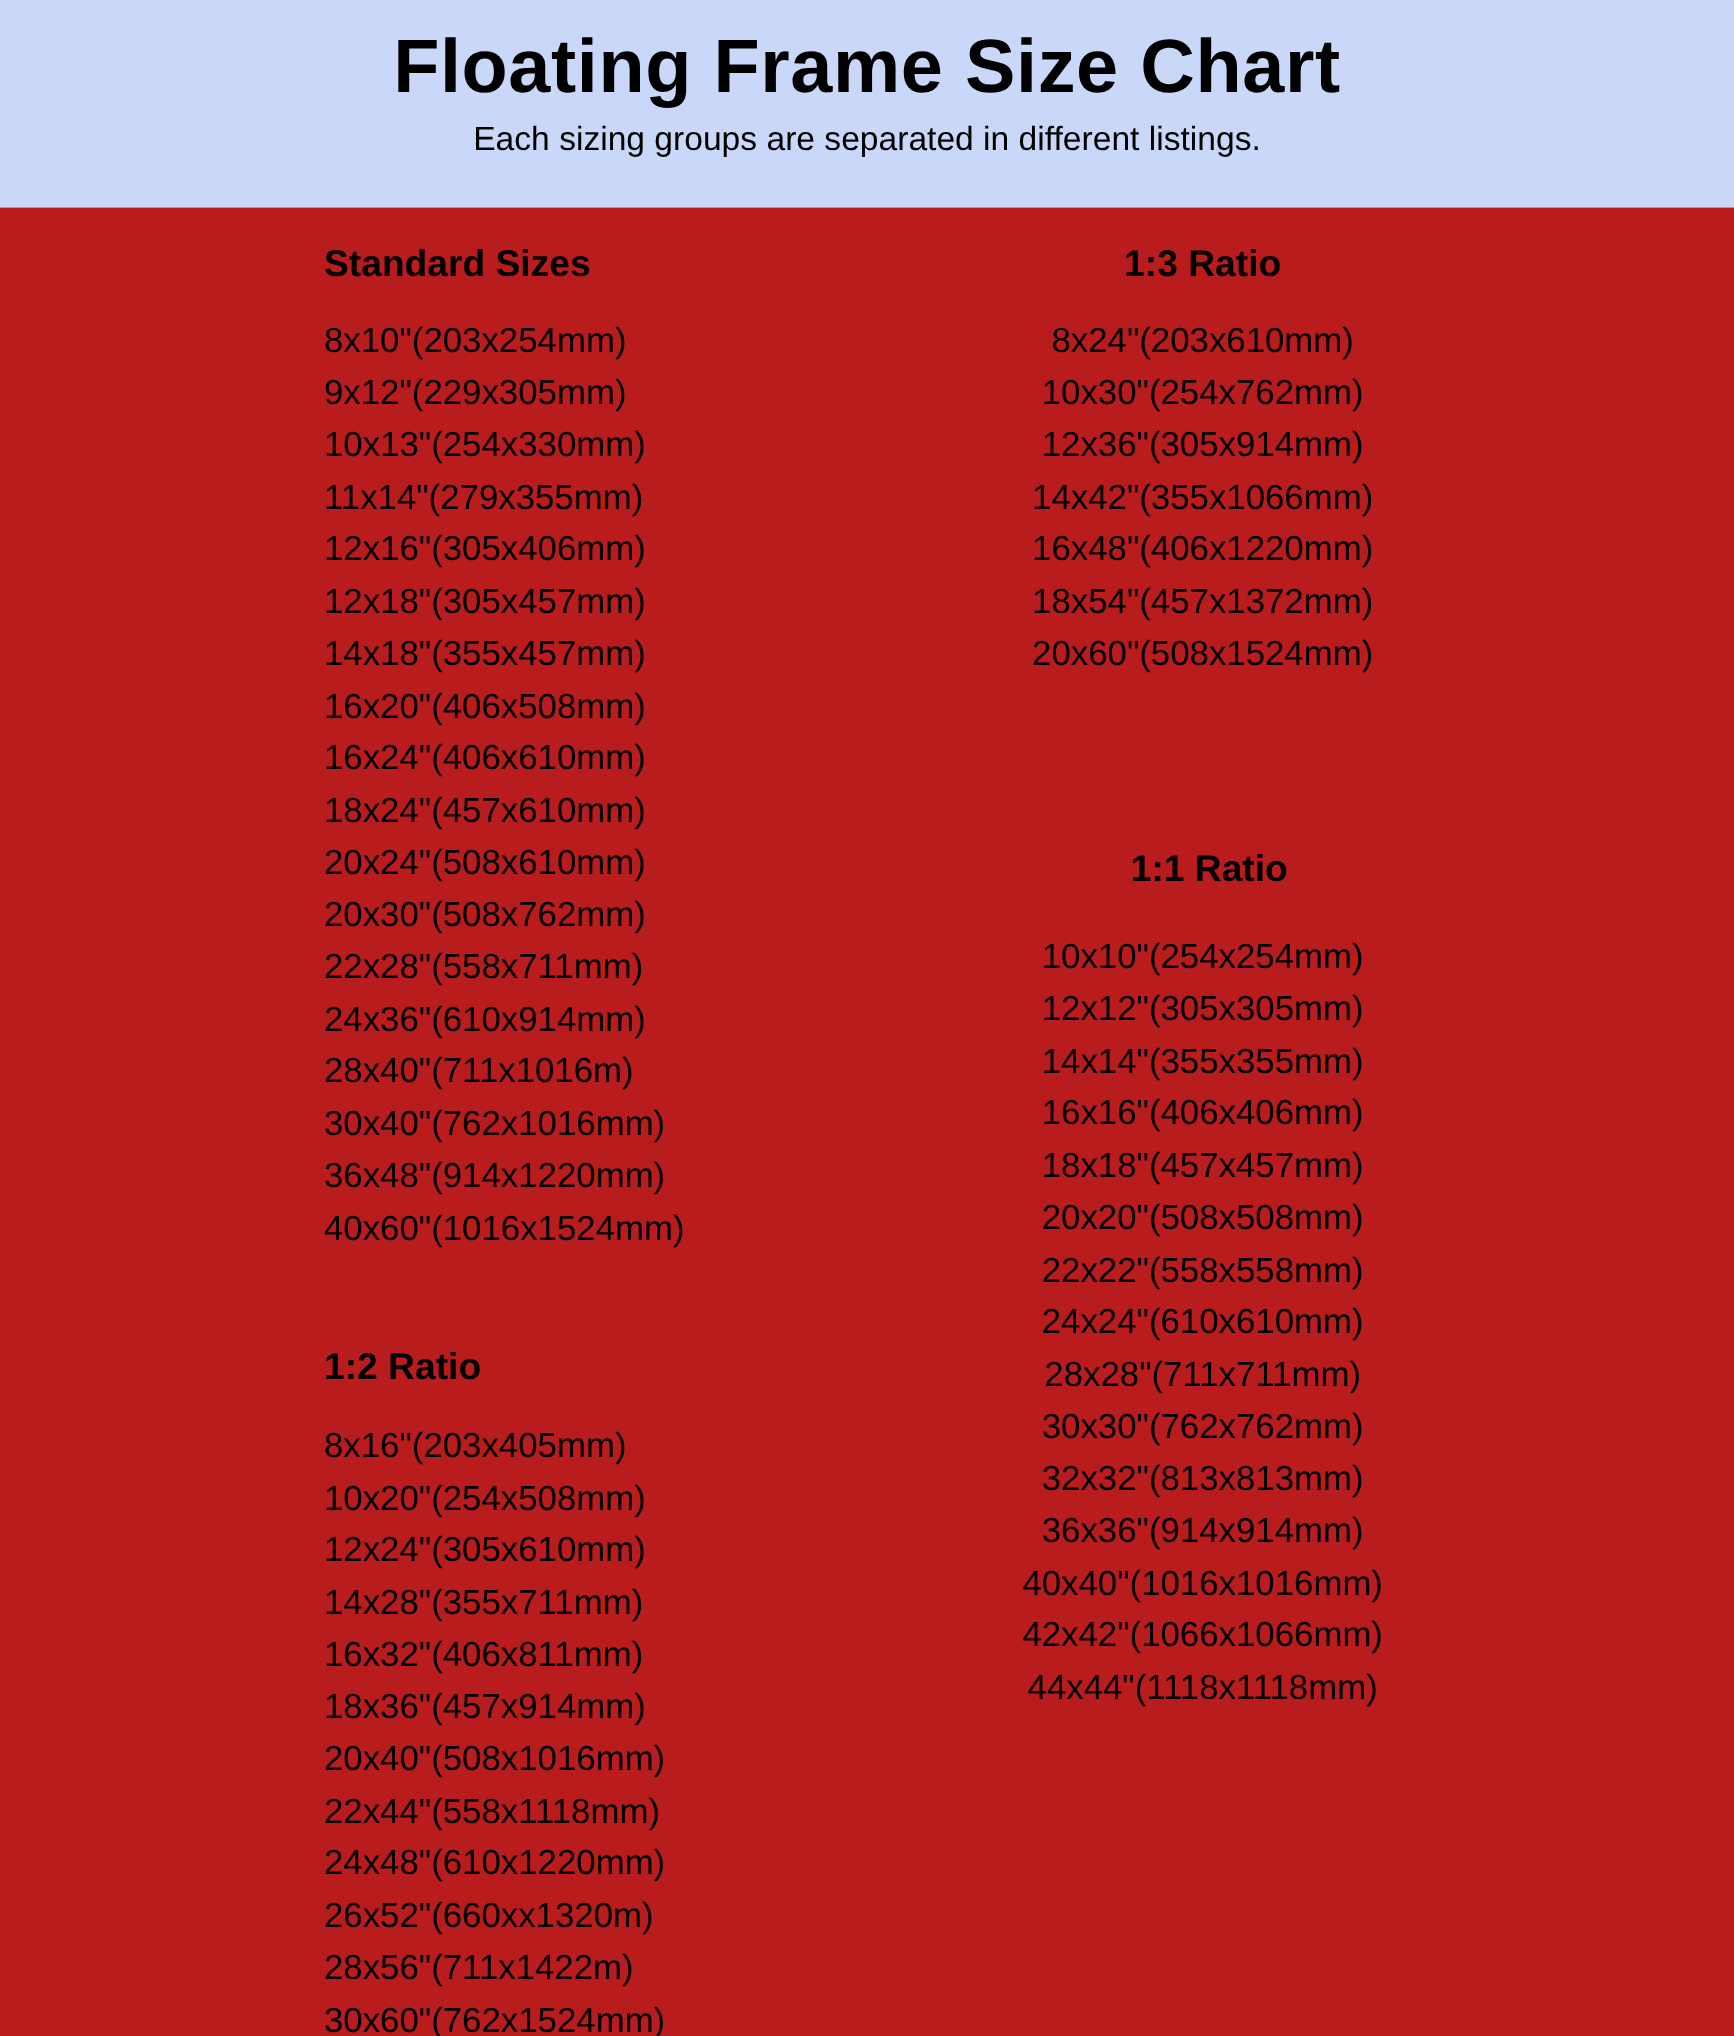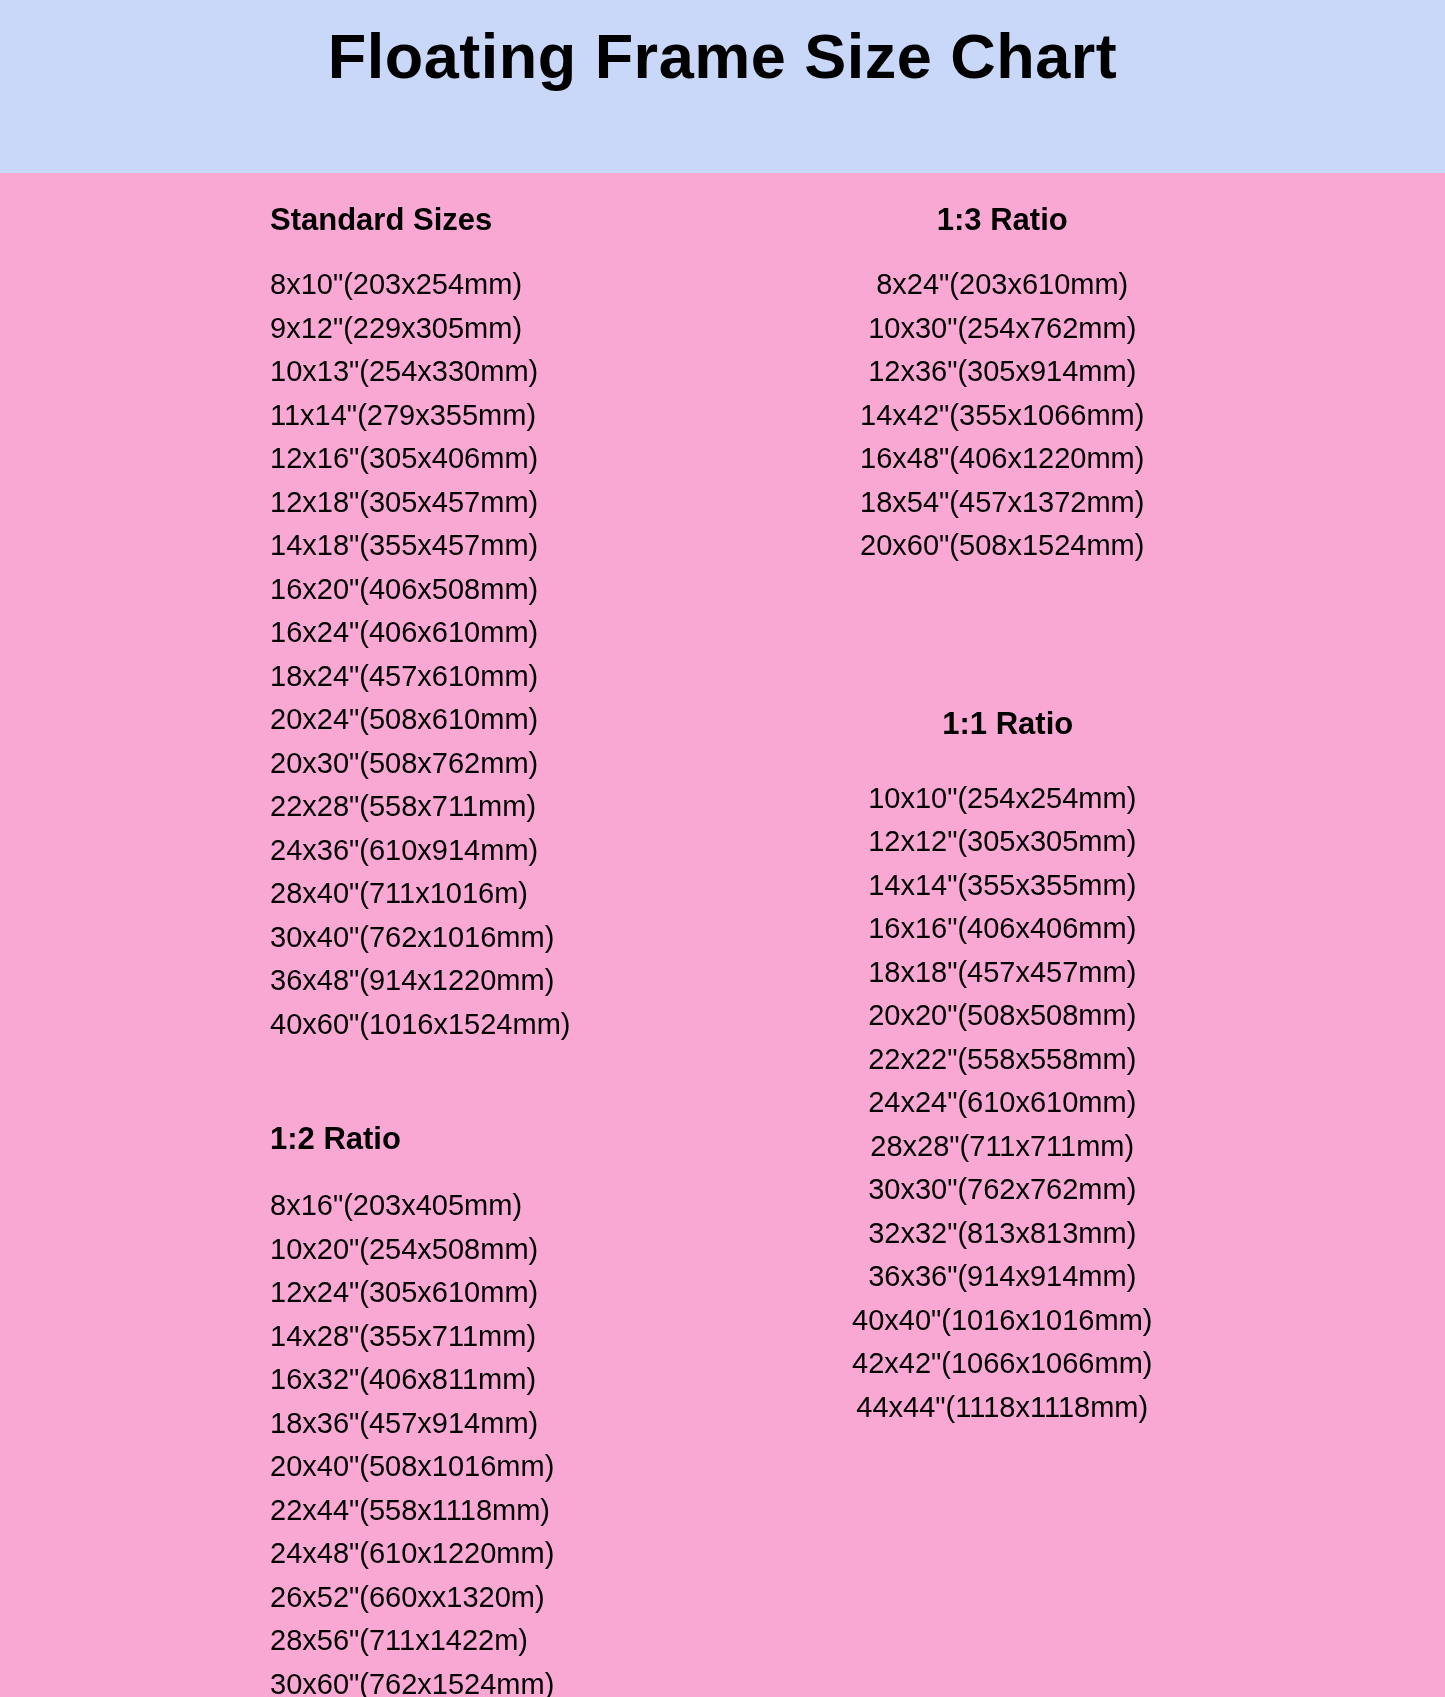--- a/index.html
+++ b/index.html
@@ -1,20 +1,20 @@
 <!DOCTYPE html>
 <html><head>
 <meta charset="utf-8">
 <style>
   html, body { margin: 0; padding: 0; }
   .page {
     position: relative;
     width: 1445px;
     height: 1697px;
-    background: #f9a8d4;
+    background: #b91c1c;
     color: #000000;
     font-family: "Liberation Sans", sans-serif;
     overflow: hidden;
   }
   .header-band {
     position: absolute;
     top: 0; left: 0;
     width: 100%;
     height: 173px;
     background: #c9d8f9;
@@ -60,20 +60,21 @@
     white-space: nowrap;
   }
 </style>
 </head>
 <body>
 
 <div class="page">
 
   <div class="header-band" style="background-color: rgb(201, 216, 249);">
     <div class="title">Floating Frame Size Chart</div>
+    <div class="subtitle">Each sizing groups are separated in different listings.</div>
   </div>
 
   <div class="col-left">
     <div class="section-heading">Standard Sizes</div>
     <div class="size-list list-first">
         <div class="size-item">8x10"(203x254mm)</div>
         <div class="size-item">9x12"(229x305mm)</div>
         <div class="size-item">10x13"(254x330mm)</div>
         <div class="size-item">11x14"(279x355mm)</div>
         <div class="size-item">12x16"(305x406mm)</div>

